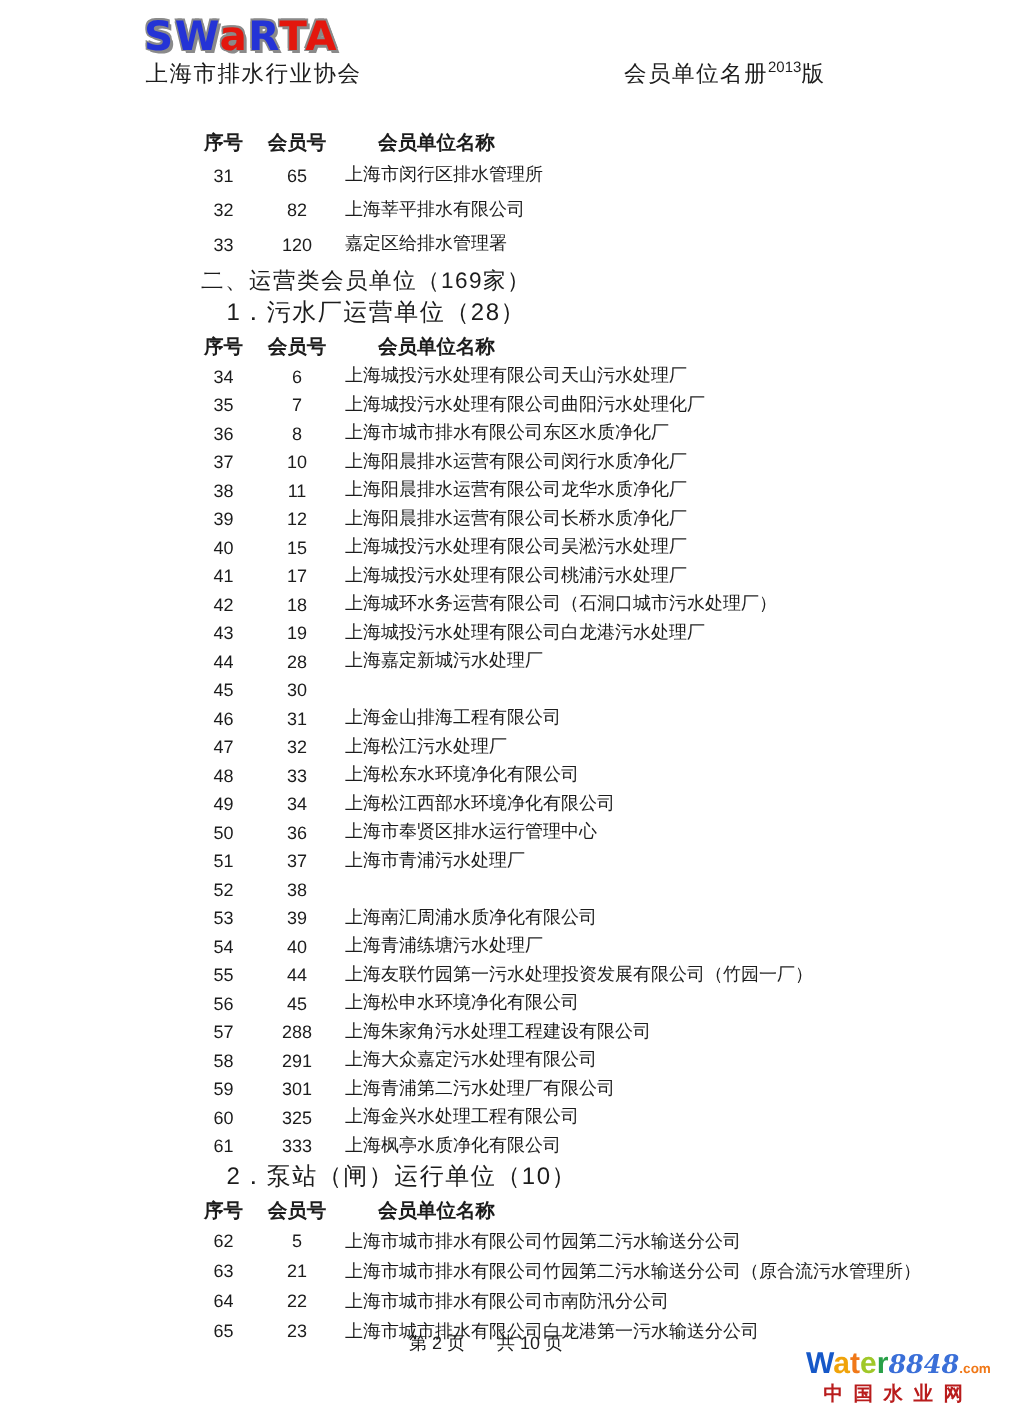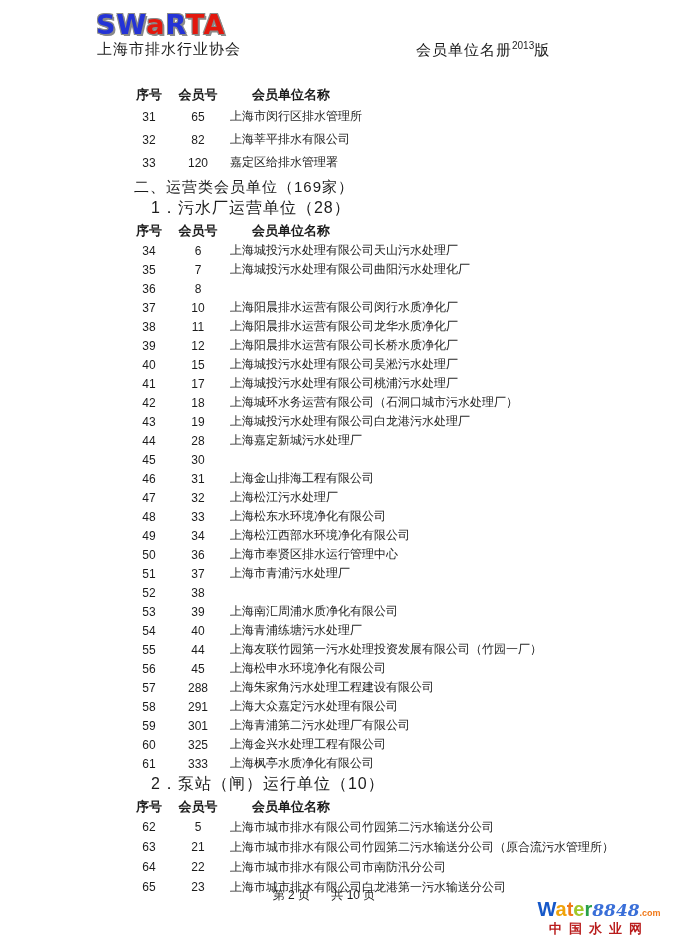--- a/index.html
+++ b/index.html
@@ -92,20 +92,21 @@
         <span class="c3">上海城投污水处理有限公司天山污水处理厂</span>
       </div>
         <div class="trow">
         <span class="c1">35</span>
         <span class="c2">7</span>
         <span class="c3">上海城投污水处理有限公司曲阳污水处理化厂</span>
       </div>
         <div class="trow">
         <span class="c1">36</span>
         <span class="c2">8</span>
+        <span class="c3">上海市城市排水有限公司东区水质净化厂</span>
       </div>
         <div class="trow">
         <span class="c1">37</span>
         <span class="c2">10</span>
         <span class="c3">上海阳晨排水运营有限公司闵行水质净化厂</span>
       </div>
         <div class="trow">
         <span class="c1">38</span>
         <span class="c2">11</span>
         <span class="c3">上海阳晨排水运营有限公司龙华水质净化厂</span>

